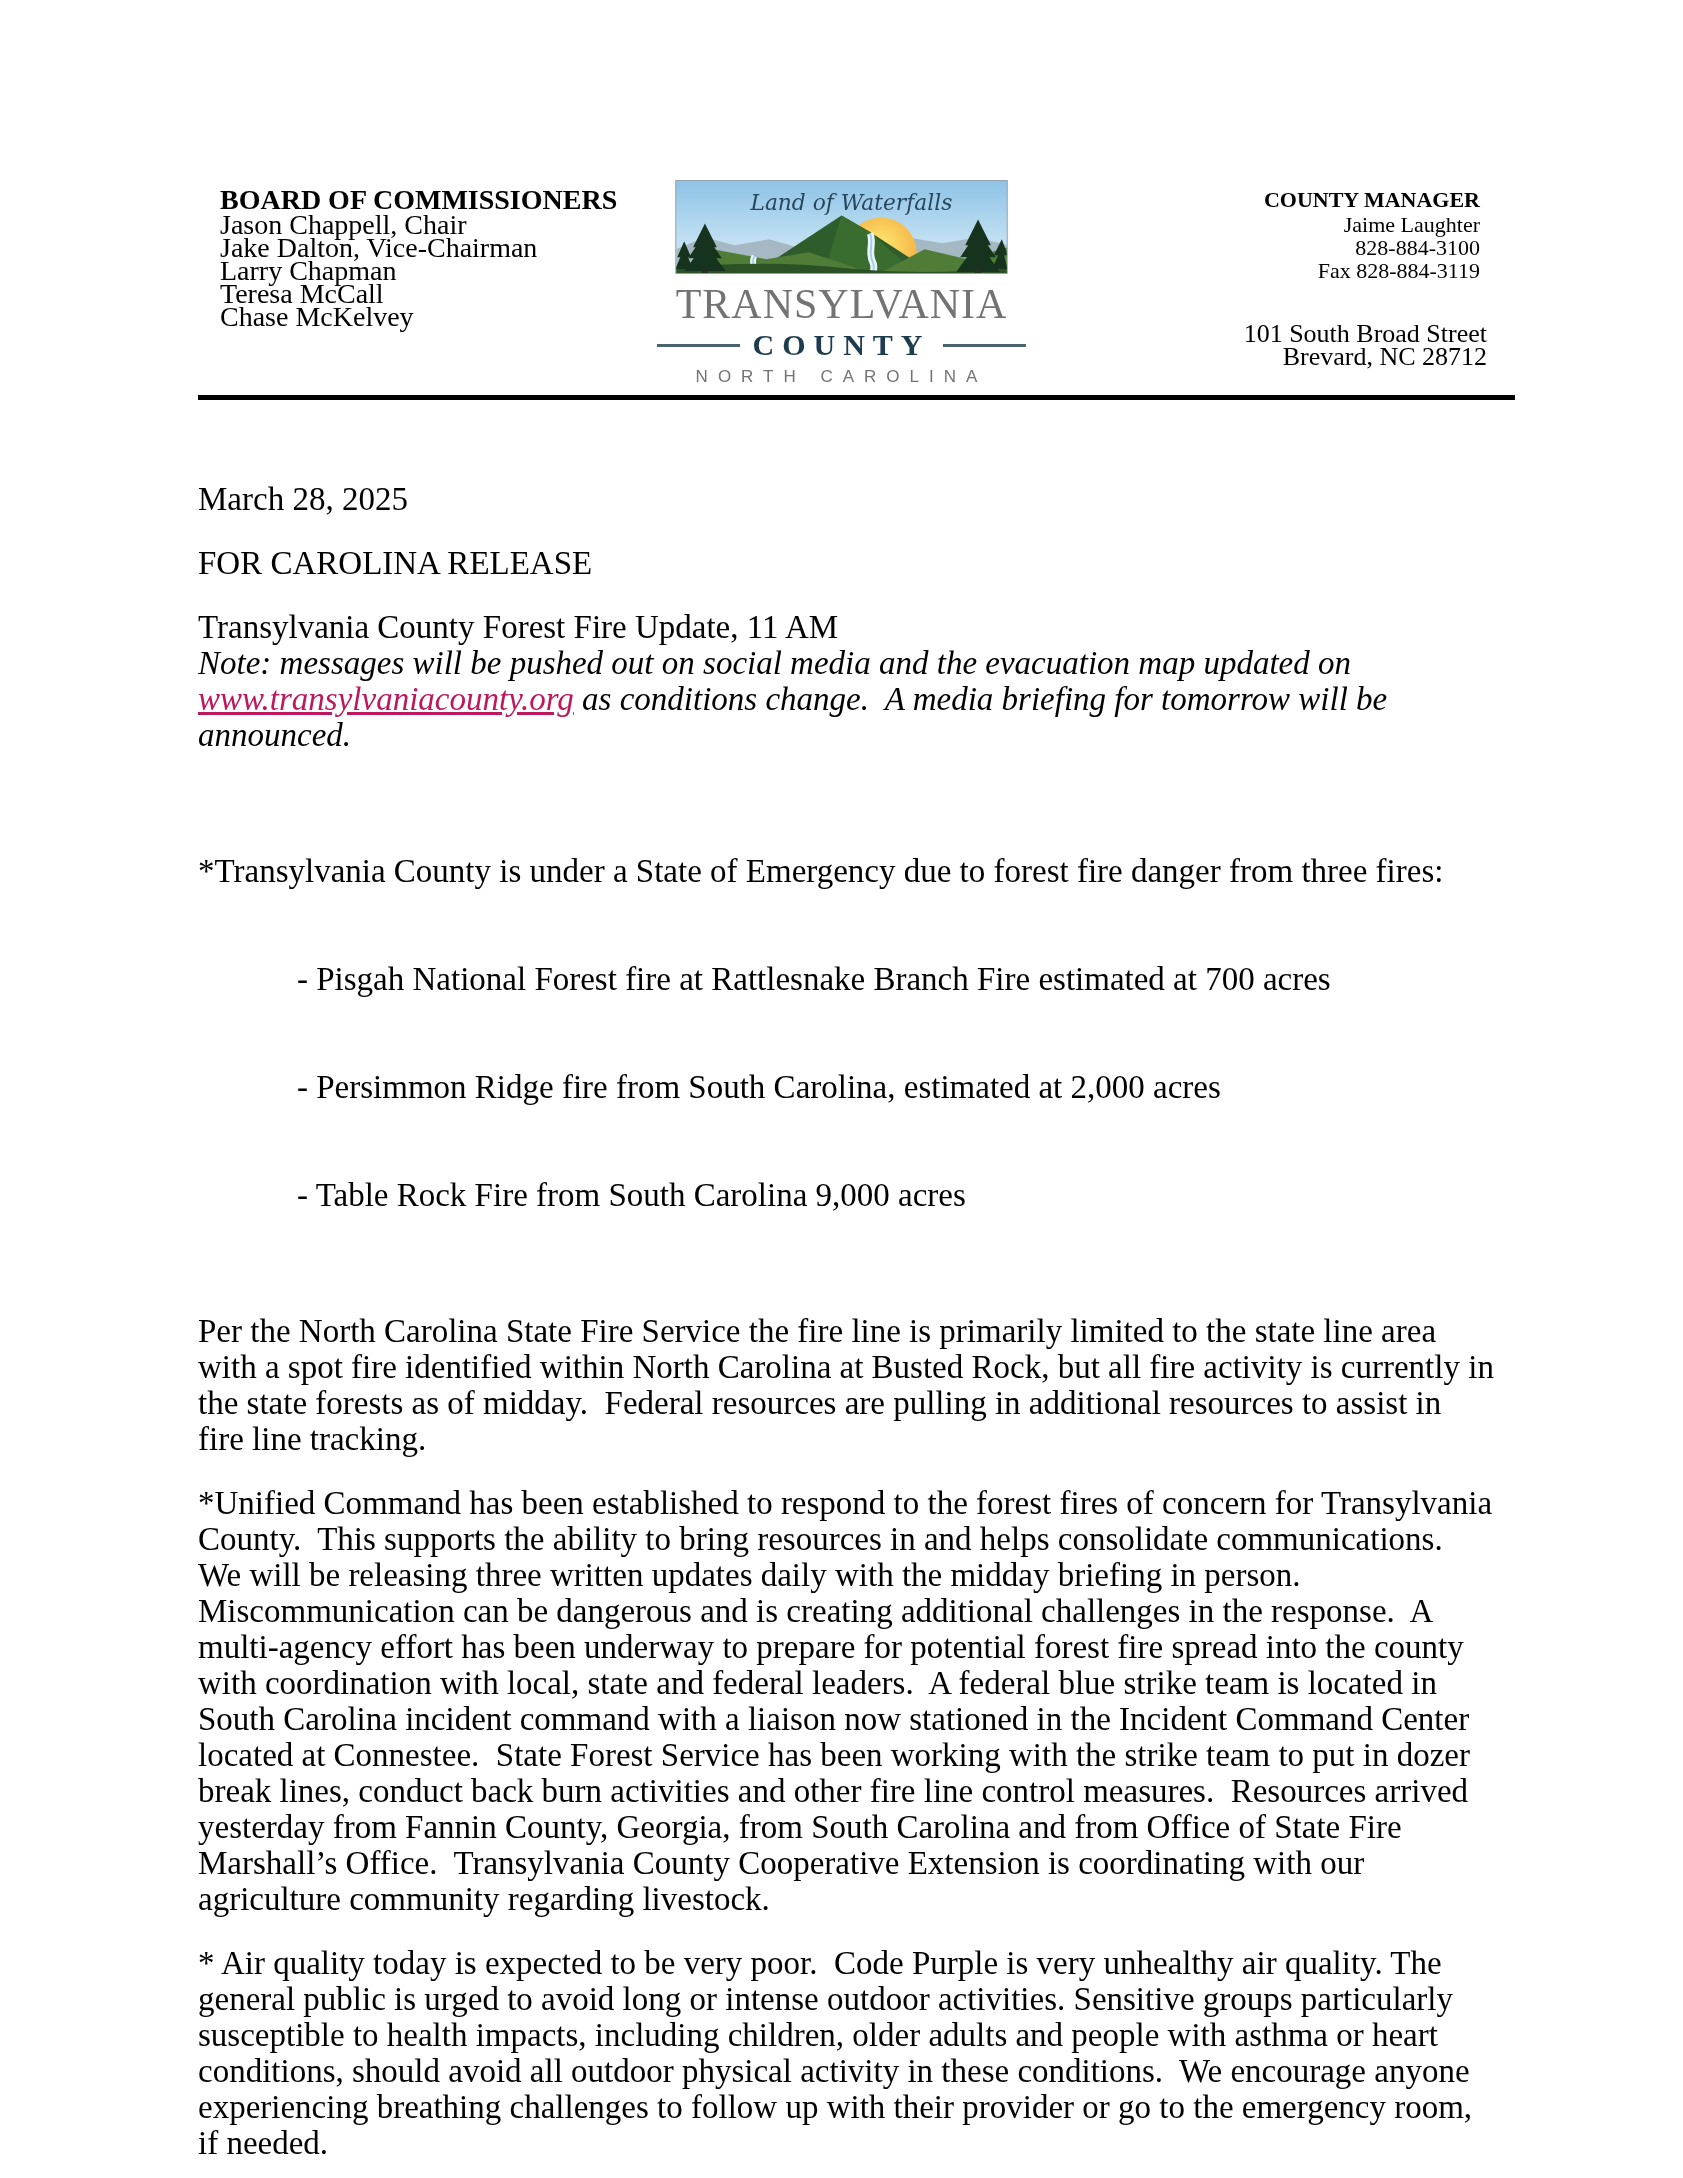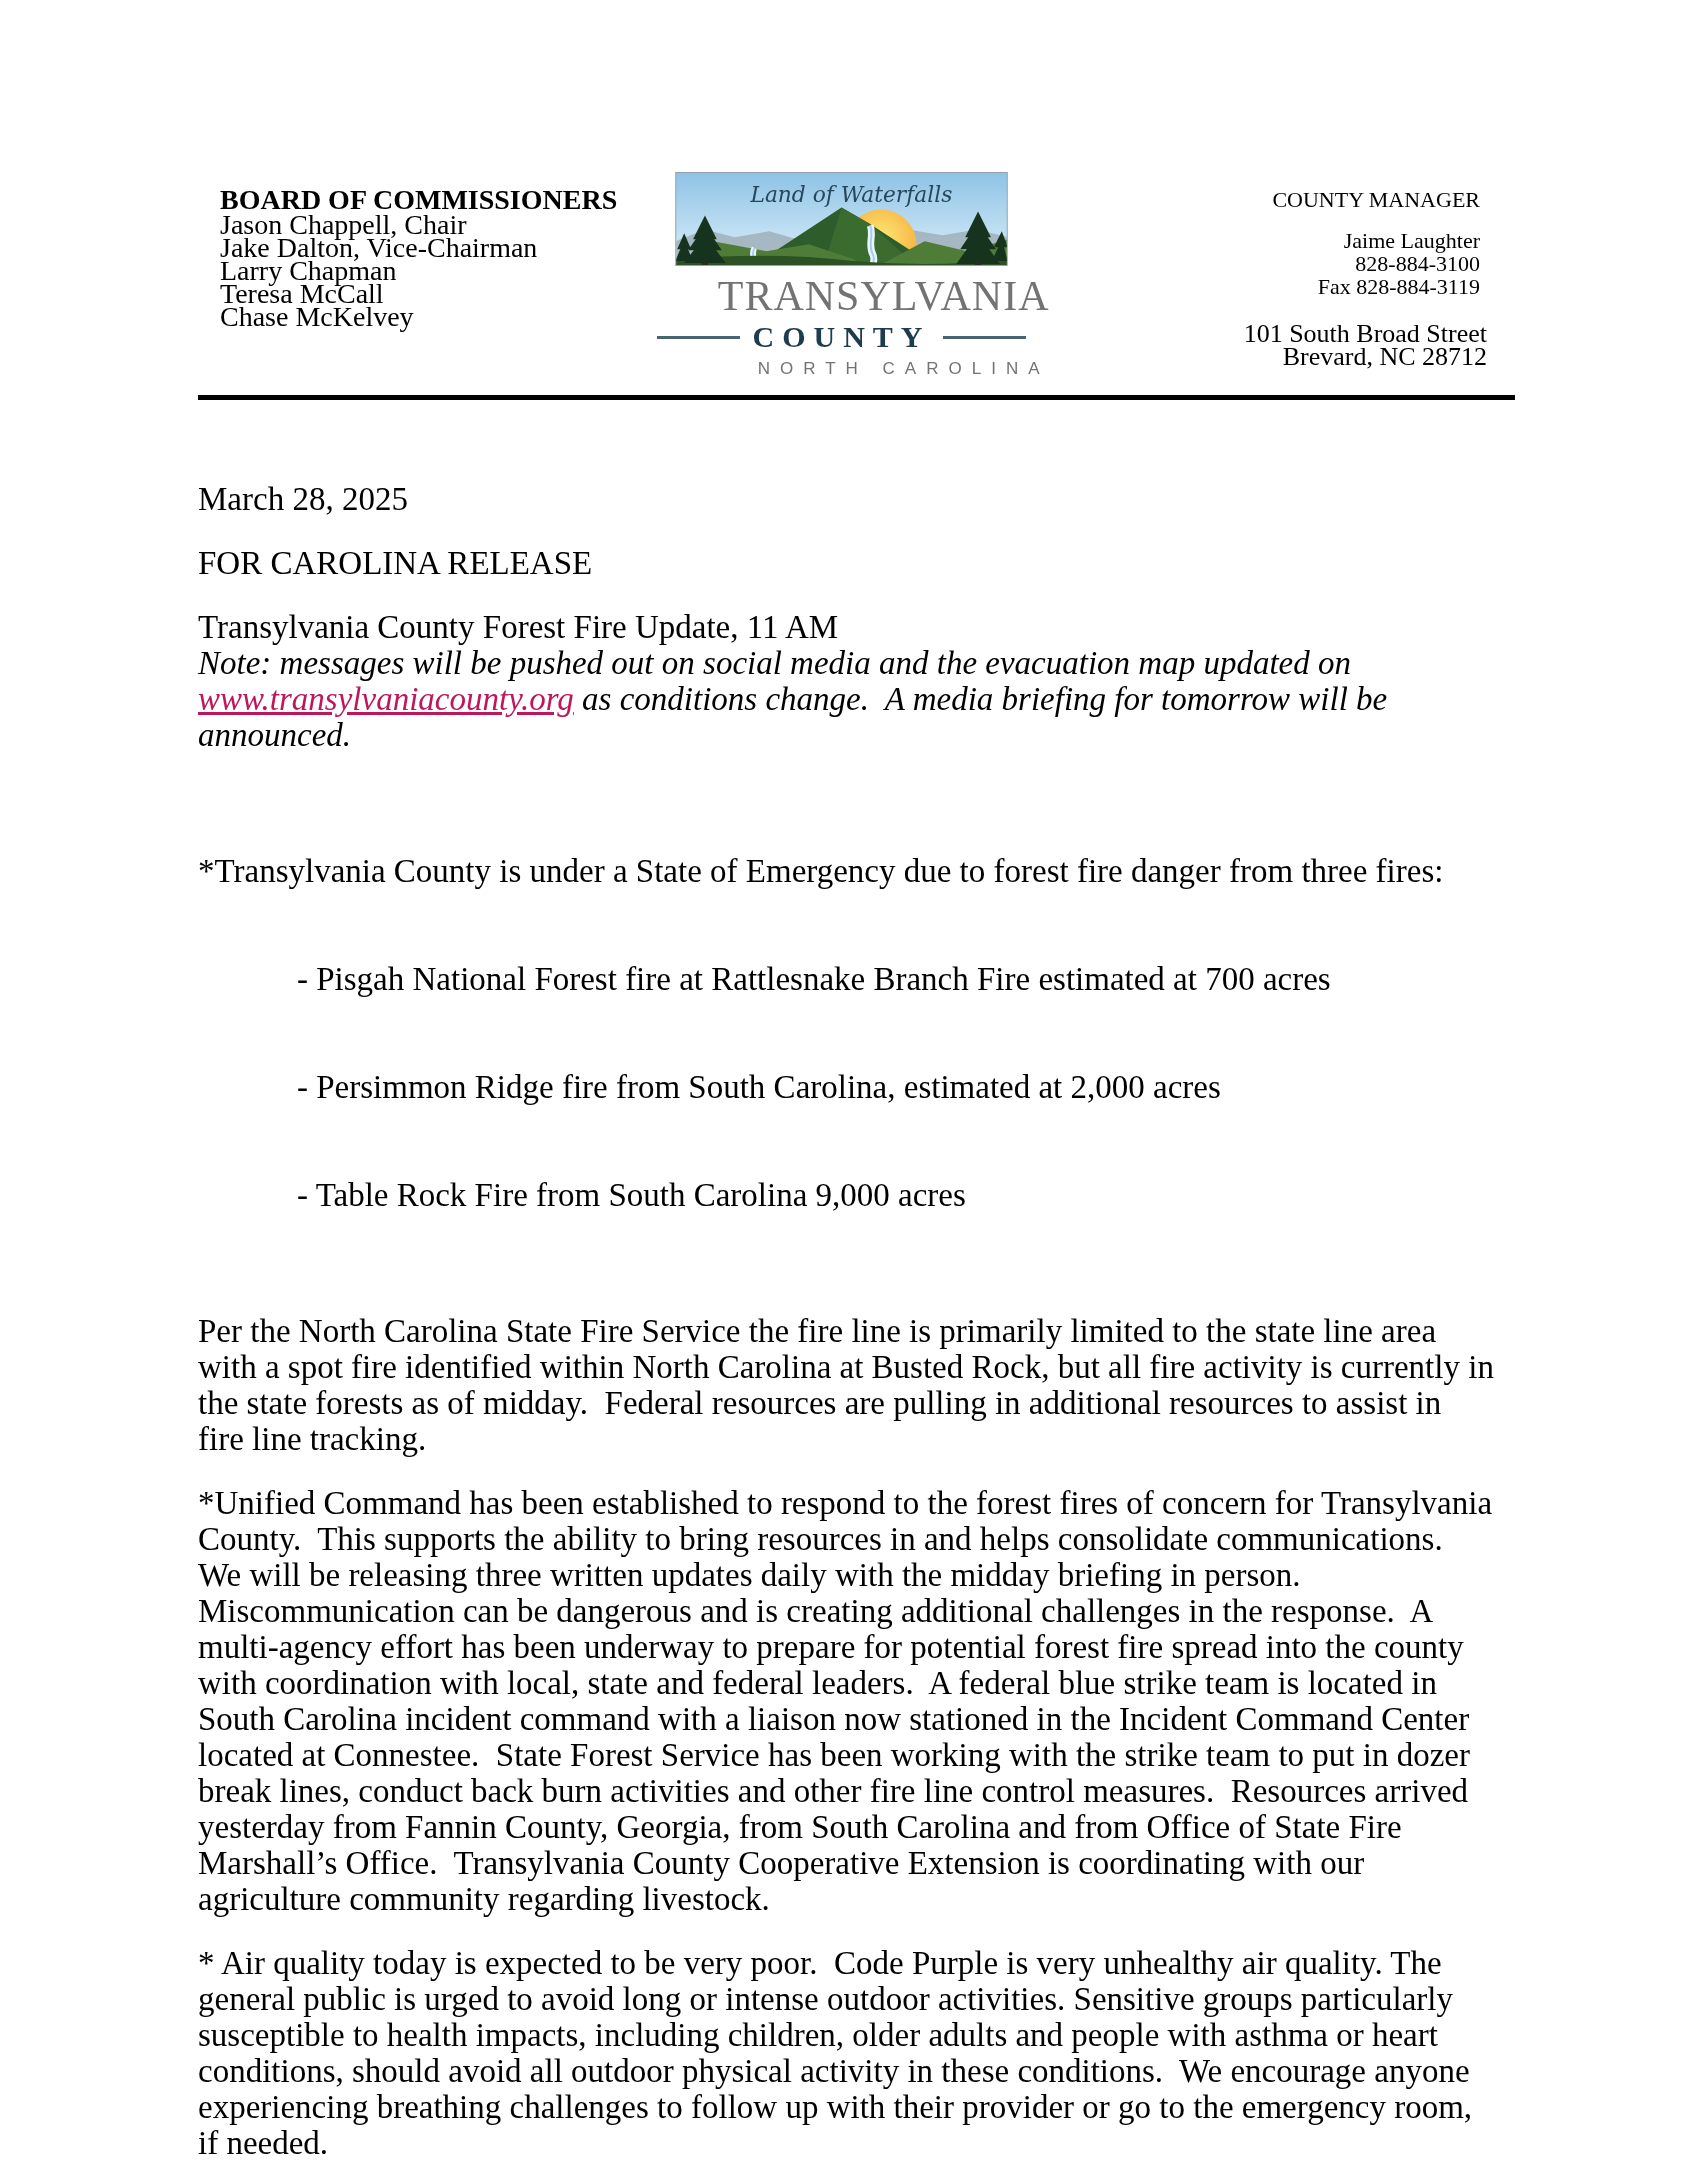--- a/index.html
+++ b/index.html
@@ -6,24 +6,24 @@
   .page {
     position:relative; width:1683px; height:2178px; margin:0 auto;
     background:#ffffff; overflow:hidden;
     font-family:"Liberation Serif", serif; color:#000;
   }
 
   
   .lh-left { position:absolute; left:220px; top:188px; font-size:28px; line-height:23px; }
   .lh-left .lh-title { font-weight:bold; margin-bottom:2px; }
   .lh-right { position:absolute; right:203px; top:188px; text-align:right; font-size:22px; line-height:23px; }
-  .lh-right .lh-title { font-weight:normal; margin-bottom:18px; }
+  .lh-right .lh-title { font-weight:bold; margin-bottom:2px; }
   .lh-addr { position:absolute; right:196px; top:322px; text-align:right; font-size:26px; line-height:23px; font-weight:normal; }
 
-  .logo { position:absolute; left:50%; top:172px; transform:translateX(-50%); text-align:right; width:416px; }
+  .logo { position:absolute; left:50%; top:180px; transform:translateX(-50%); text-align:center; width:416px; }
   .logo-scene { display:block; margin:0 auto; }
   .logo-name { margin-top:6px; font-size:42px; font-weight:normal; letter-spacing:1px; color:#737373; white-space:nowrap; }
   .logo-county-row { display:flex; align-items:center; justify-content:center; gap:12px; margin-top:0px; }
   .logo-dash { width:83px; height:3px; background:#48656f; }
   .logo-county { font-size:30px; font-weight:bold; letter-spacing:8px; color:#1d3c4e; white-space:nowrap; }
   .logo-state { margin-top:5px; font-family:"Liberation Sans", sans-serif; font-size:17px; letter-spacing:10px; color:#737373; white-space:nowrap; }
 
   .rule { position:absolute; left:198px; top:395px; width:1317px; height:5px; background:#000; }
 
   

